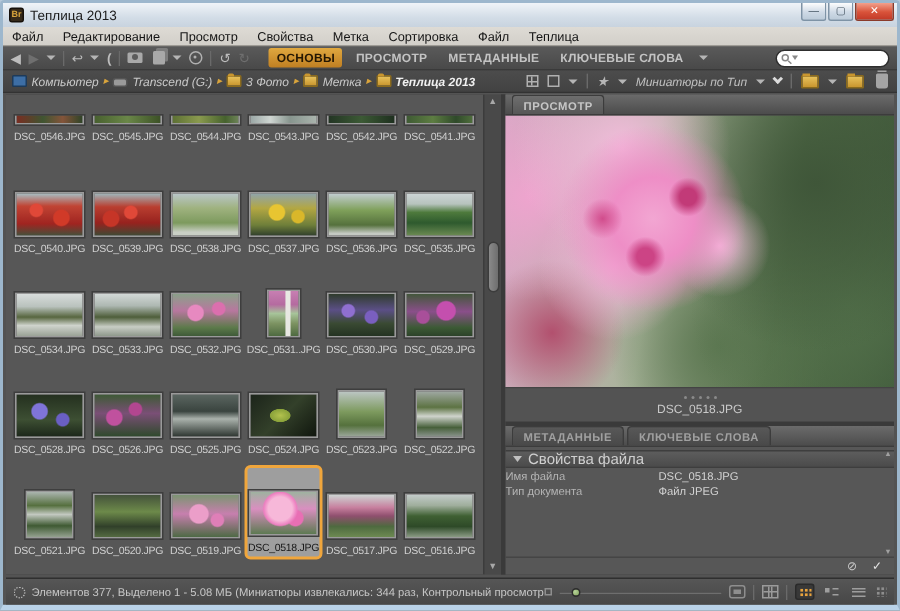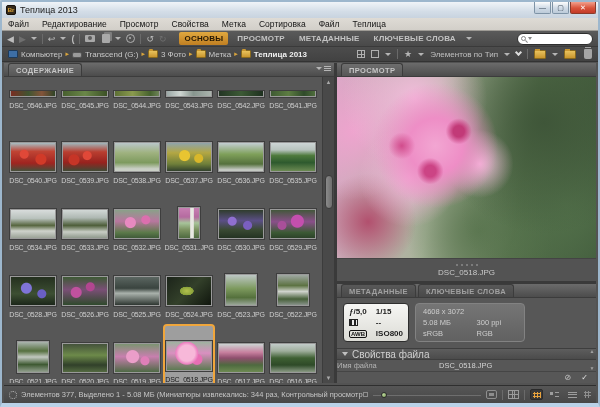--- a/index.html
+++ b/index.html
@@ -32,21 +32,21 @@
   .ws-tabs { display:flex; align-items:center; gap:4px; margin-left:8px; }
   .ws-tab { font-size:8px; font-weight:bold; color:#c3c3c3; padding:2px 5px; border-radius:2px; letter-spacing:.2px; white-space:nowrap; }
   .ws-tab.active { background:linear-gradient(180deg,#e0a83f,#c07f22); color:#241703; }
   .searchbox { margin-left:auto; width:76px; height:12px; background:#fff; border:1px solid #2e2e2e; border-radius:6px; display:flex; align-items:center; padding:0 3px; gap:2px; }
   .mag-icon { width:5px; height:5px; border:1px solid #888; border-radius:50%; position:relative; }
   .mag-icon::after { content:""; position:absolute; left:3px; top:4px; width:3px; height:1px; background:#888; transform:rotate(45deg); }
   .search-caret { width:0; height:0; border-left:2px solid transparent; border-right:2px solid transparent; border-top:3px solid #888; }
   .search-input { border:none; outline:none; flex:1; font-size:7px; min-width:0; }
 
   
-  .pathbar { height:15px; background:linear-gradient(180deg,#4c4c4c,#424242); display:flex; align-items:center; padding:0 6px; border-bottom:1px solid #333; }
+  .pathbar { height:15px; background:linear-gradient(180deg,#4c4c4c,#424242); display:flex; align-items:center; padding:0 6px; border-bottom:1px solid #333;font-style:italic; }
   .crumbs { display:flex; align-items:center; gap:3px; }
   .crumb { display:flex; align-items:center; gap:3px; }
   .crumb-label { font-size:8px; color:#c9c9c9; white-space:nowrap; }
   .crumb .strong, .crumb-label.strong { font-weight:bold; color:#f0f0f0; }
   .crumb-sep { font-size:7px; color:#d9a43c; }
   .ci { display:inline-block; width:10px; height:8px; position:relative; }
   .ci.computer { background:#3d6ea5; border:1px solid #1d3a5a; border-radius:1px; }
   .ci.drive { background:#9a9a9a; border:1px solid #555; border-radius:2px; height:6px; margin-top:1px; }
   .ci.folder { background:linear-gradient(180deg,#e8c25c,#c9962f); border:1px solid #8a6a1d; border-radius:1px; }
   .ci.folder::before { content:""; position:absolute; top:-2px; left:0; width:4px; height:2px; background:#c9962f; border-radius:1px 1px 0 0; }
@@ -248,41 +248,34 @@
           <span class="crumb-sep"></span>
         </span>
       </span>
     <span class="path-right">
       <span class="mini-grid-icon"></span>
       <span class="mini-pane-icon"></span>
       <span class="caret"></span>
       <span class="tb-sep"></span>
       <span class="star-icon">★</span>
       <span class="caret"></span>
-      <span class="sort-label">Элементов по Тип</span>
+      <span class="sort-label">Миниатюры по Тип</span>
       <span class="caret"></span>
       <span class="chevron"></span>
       <span class="tb-sep"></span>
       <span class="folder-btn"></span>
       <span class="caret"></span>
       <span class="folder-btn"></span>
       <span class="trash-icon"></span>
     </span>
   </div>
 
   <div class="main">
 
     <div class="panel content-panel">
-      <div class="panel-header">
-        <span class="panel-tab">СОДЕРЖАНИЕ</span>
-        <span class="panel-menu">
-            <span class="caret"></span>
-            <span class="lines"></span>
-          </span>
-      </div>
       <div class="content-body">
         <div class="thumb-grid">
 
             <div class="thumb-cell sliver">
               <div class="thumb-img" style="background: linear-gradient(90deg, rgb(122, 45, 34), rgb(63, 85, 49) 40%, rgb(132, 84, 58) 70%, rgb(47, 68, 39));"></div>
               <div class="thumb-name">DSC_0546.JPG</div>
             </div>
 
             <div class="thumb-cell sliver">
               <div class="thumb-img" style="background: linear-gradient(90deg, rgb(72, 96, 47), rgb(106, 135, 72) 50%, rgb(60, 81, 38));"></div>
@@ -455,37 +448,20 @@
             <i></i>
           </span>
         <span class="caption-text">DSC_0518.JPG</span>
       </div>
       <div class="meta-split"></div>
       <div class="meta-header">
 
       <span class="panel-tab inactive active">МЕТАДАННЫЕ</span>
           <span class="panel-tab inactive">КЛЮЧЕВЫЕ СЛОВА</span>
         </div>
-      <div class="placard">
-        <div class="placard-left">
-          <span class="pl-val">ƒ/5,0</span>
-          <span class="pl-val">1/15</span>
-          <span class="meter-icon"></span>
-          <span class="pl-val">--</span>
-          <span class="awb-badge">AWB</span>
-          <span class="pl-val">ISO800</span>
-        </div>
-        <div class="placard-right">
-          <span class="pr-val pr-span">4608 x 3072</span>
-          <span class="pr-val">5.08 МБ</span>
-          <span class="pr-val">300 ppi</span>
-          <span class="pr-val">sRGB</span>
-          <span class="pr-val">RGB</span>
-        </div>
-      </div>
       <div class="props">
         <div class="props-header">
           <span class="tri-down"></span>
           <span class="props-title">Свойства файла</span>
         </div>
         <div>
 
             <div class="prop-row">
               <span class="prop-label">Имя файла</span>
               <span class="prop-value">DSC_0518.JPG</span>

